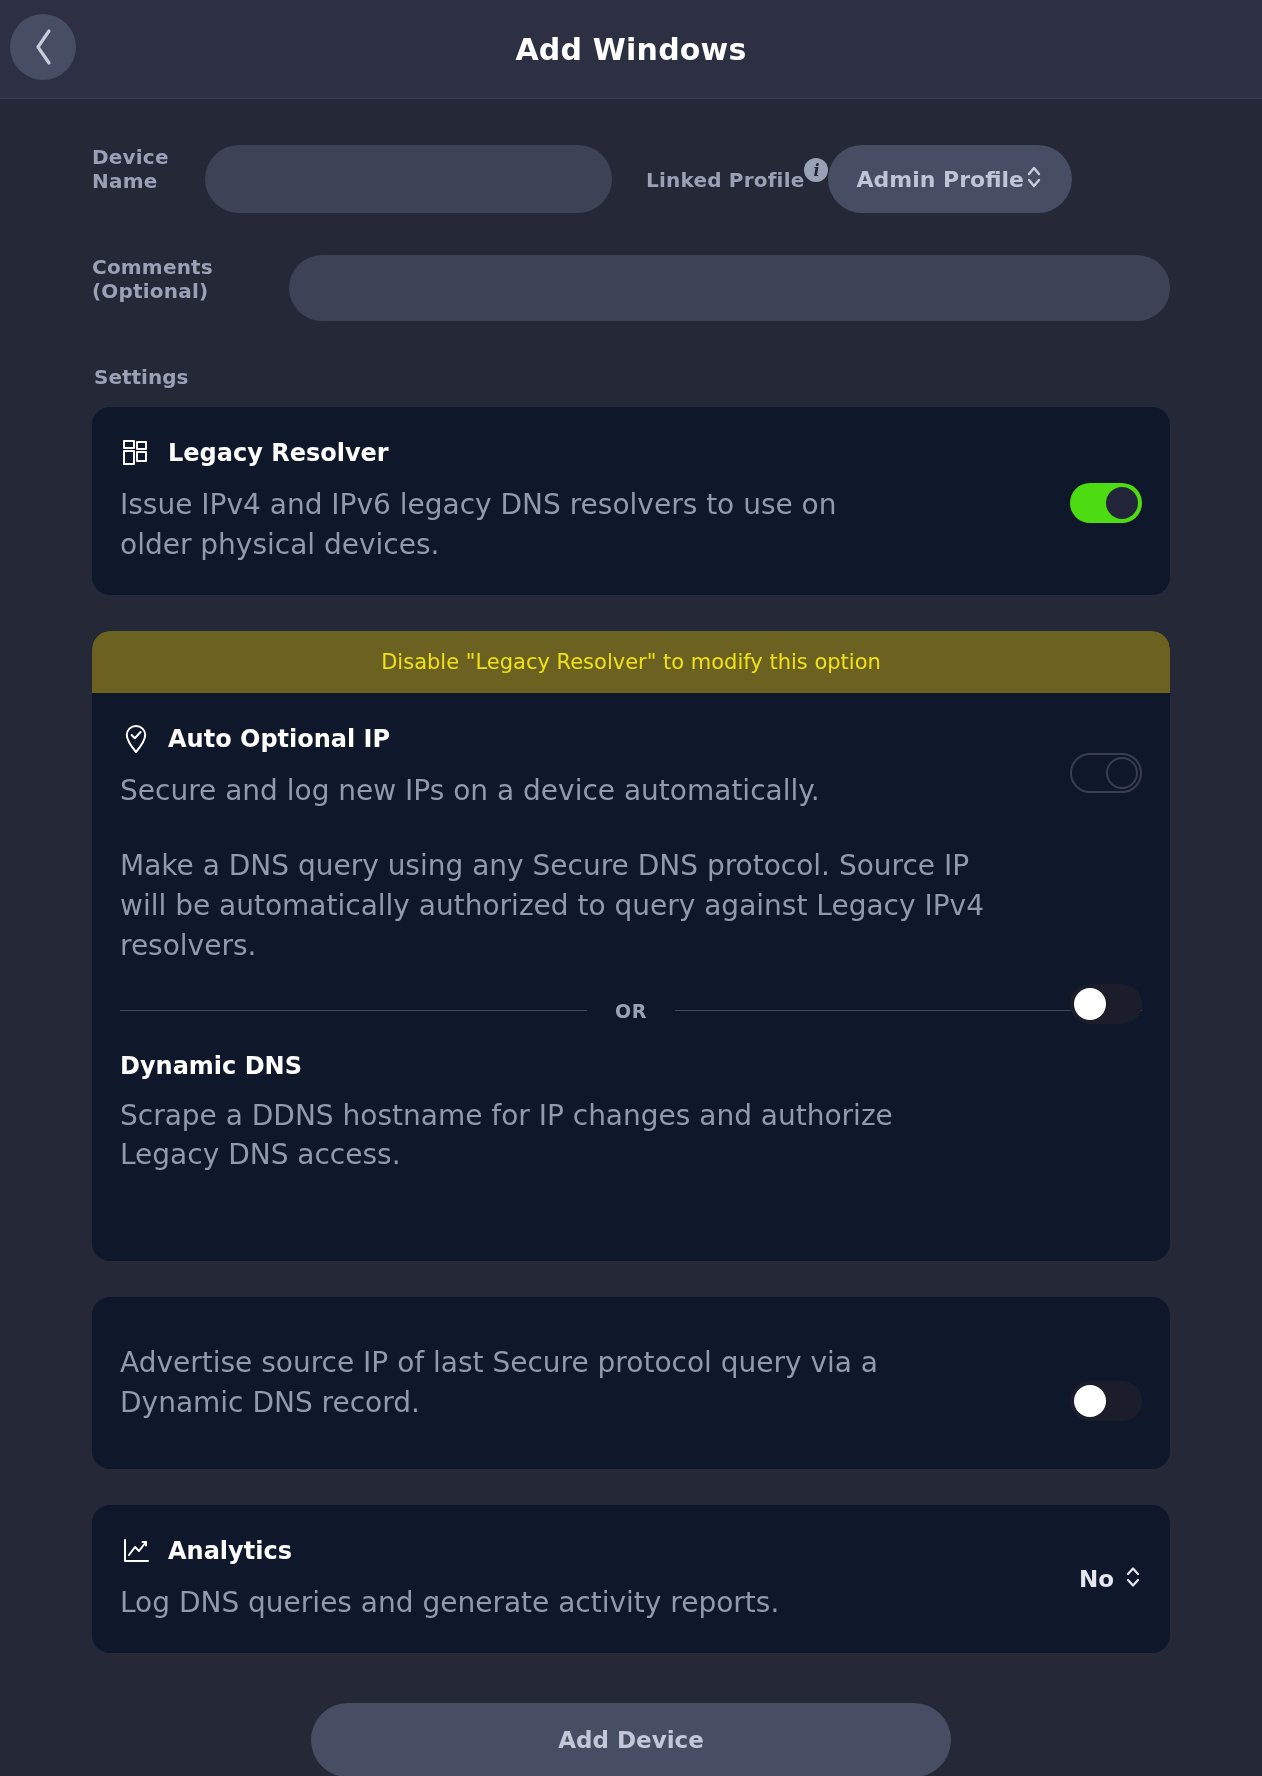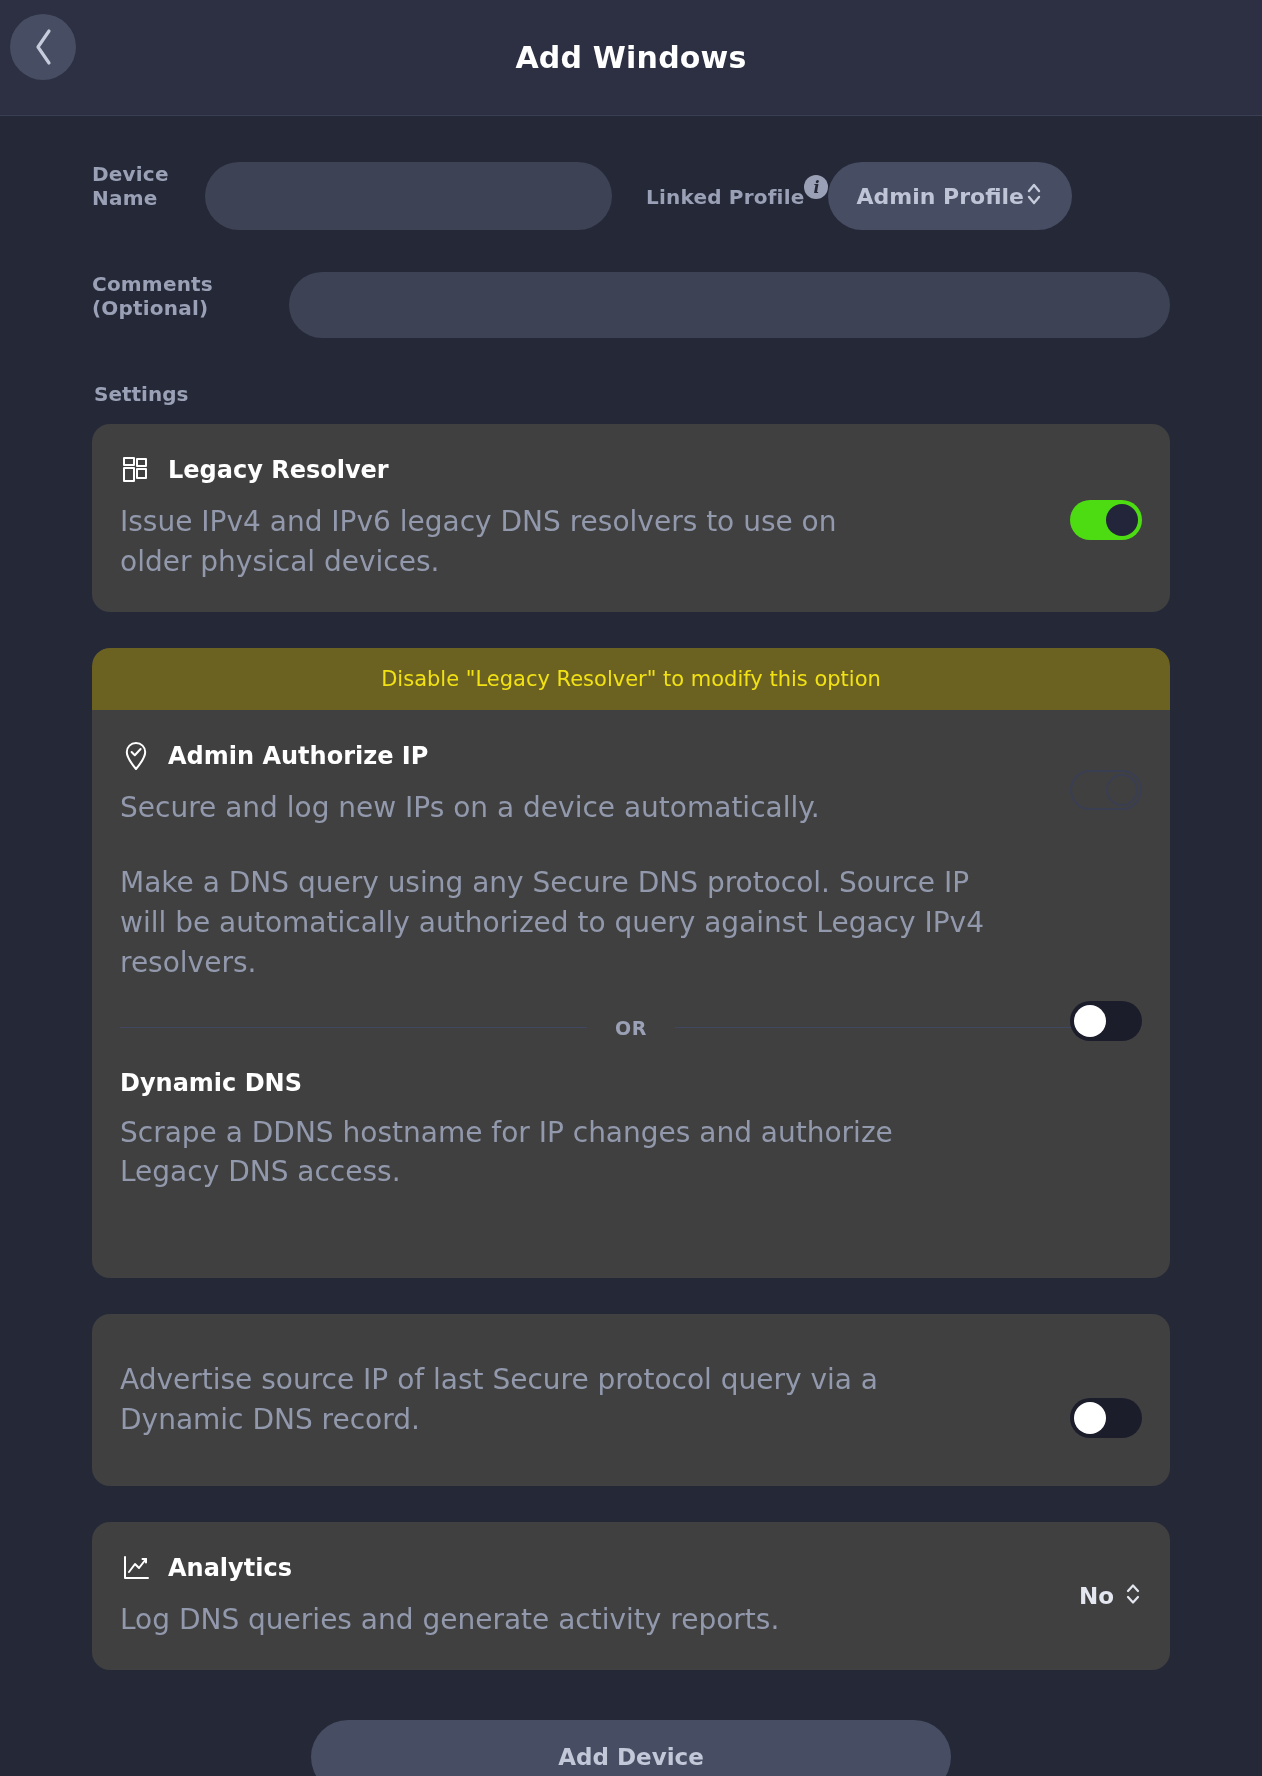--- a/index.html
+++ b/index.html
@@ -13,21 +13,21 @@
   .app {
     position: relative;
     width: 1262px;
     height: 1776px;
     background: #252837;
   }
 
   
   .header {
     position: relative;
-    height: 116px;
+    height: 99px;
     background: #2c3042;
     border-bottom: 1px solid #3a3f55;
     display: flex;
     align-items: center;
     justify-content: center;
   }
   .back-btn {
     position: absolute;
     left: 10px;
     top: 14px;
@@ -133,21 +133,21 @@
 
   .section-title {
     font-size: 20px;
     font-weight: bold;
     color: #9aa0b5;
     margin: 44px 0 18px 2px;
   }
 
   
   .card {
-    background: #404040;
+    background: #0f172a;
     border-radius: 18px;
     position: relative;
     margin-bottom: 36px;
   }
   .card-inner { padding: 30px 28px 30px 28px; }
 
   .card-head {
     display: flex;
     align-items: center;
     gap: 16px;
@@ -342,21 +342,21 @@
         <span class="banner-text">Disable "Legacy Resolver" to modify this option</span>
       </div>
       <div class="card-inner">
         <div class="card-head">
           <span class="icon-box">
             <svg width="30" height="32" viewBox="0 0 30 32" fill="none">
               <path d="M15 3 C9.8 3 5.8 7 5.8 12 C5.8 18 15 29 15 29 C15 29 24.2 18 24.2 12 C24.2 7 20.2 3 15 3 Z" stroke="#ffffff" stroke-width="2" stroke-linejoin="round"></path>
               <path d="M10.6 12 L13.8 15.2 L19.6 9" stroke="#ffffff" stroke-width="2" stroke-linecap="round" stroke-linejoin="round"></path>
             </svg>
           </span>
-          <span class="card-title">Admin Authorize IP</span>
+          <span class="card-title">Auto Optional IP</span>
         </div>
         <div class="card-desc">Secure and log new IPs on a device automatically.</div>
         <div class="card-desc wide" style="margin-top:36px;">Make a DNS query using any Secure DNS protocol. Source IP will be automatically authorized to query against Legacy IPv4 resolvers.</div>
 
         <div class="or-divider">
           <span class="or-line"></span>
           <span class="or-text">OR</span>
           <span class="or-line"></span>
         </div>
 

